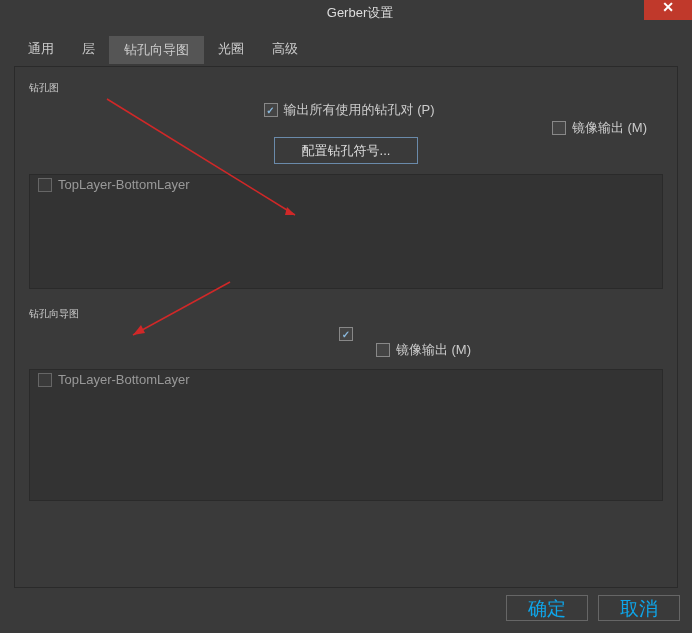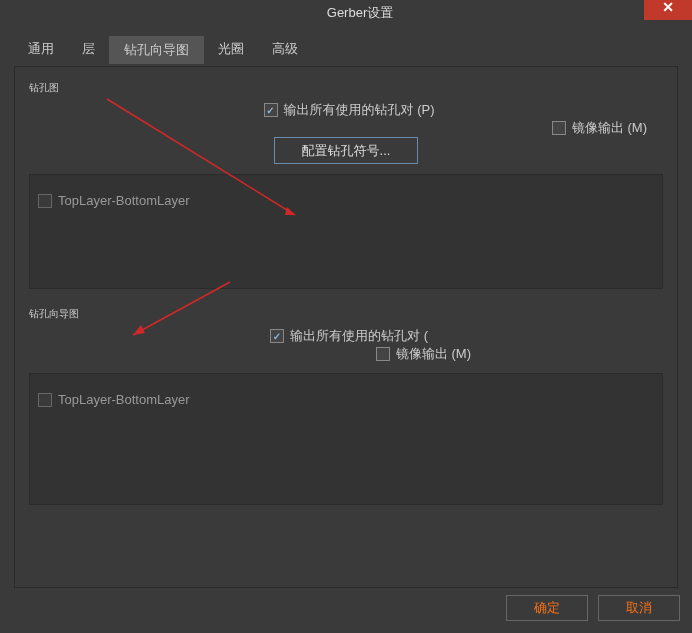--- a/index.html
+++ b/index.html
@@ -105,21 +105,21 @@
       border: 1px solid #6a8aaa;
       background: transparent;
       color: #ddd;
       cursor: pointer;
       font-size: 13px;
     }
     .listbox {
       background: #333;
       border: 1px solid #2a2a2a;
       height: 115px;
-      padding: 16px 8px;
+      padding: 0 8px;
       margin-bottom: 18px;
     }
     .list-row {
       display: flex;
       align-items: center;
       padding: 2px 0;
       color: #999;
     }
     .list-row .checkbox {
       border-color: #666;
@@ -131,23 +131,23 @@
       right: 12px;
       bottom: 12px;
       display: flex;
       gap: 10px;
     }
     .btn {
       width: 82px;
       height: 26px;
       border: 1px solid #666;
       background: #3a3a3a;
-      color: #f97316;
-      cursor: pointer;
-      font-size: 13px;
+      color: #0ea5e9;
+      cursor: pointer;
+      font-size: 19px;
     }
     .annot-line {
       position: absolute;
       pointer-events: none;
     }
   </style>
 </head>
 <body>
 
 <div class="titlebar">
@@ -183,21 +183,20 @@
     <div class="list-row">
       <span class="checkbox"></span>
       <span>TopLayer-BottomLayer</span>
     </div>
   </div>
 
   <div class="group-label">钻孔向导图</div>
   <div class="row">
     <div class="row-inner" style="margin-left:6px;">
       <span class="checkbox checked"></span>
-      <span class="cb-label">输出所有使用的钻孔对 (</span>
     </div>
     <div class="mirror-group" style="margin-right:192px;">
       <span class="checkbox"></span>
       <span class="cb-label">镜像输出 (M)</span>
     </div>
   </div>
   <div class="listbox tall">
     <div class="list-row">
       <span class="checkbox"></span>
       <span>TopLayer-BottomLayer</span>

